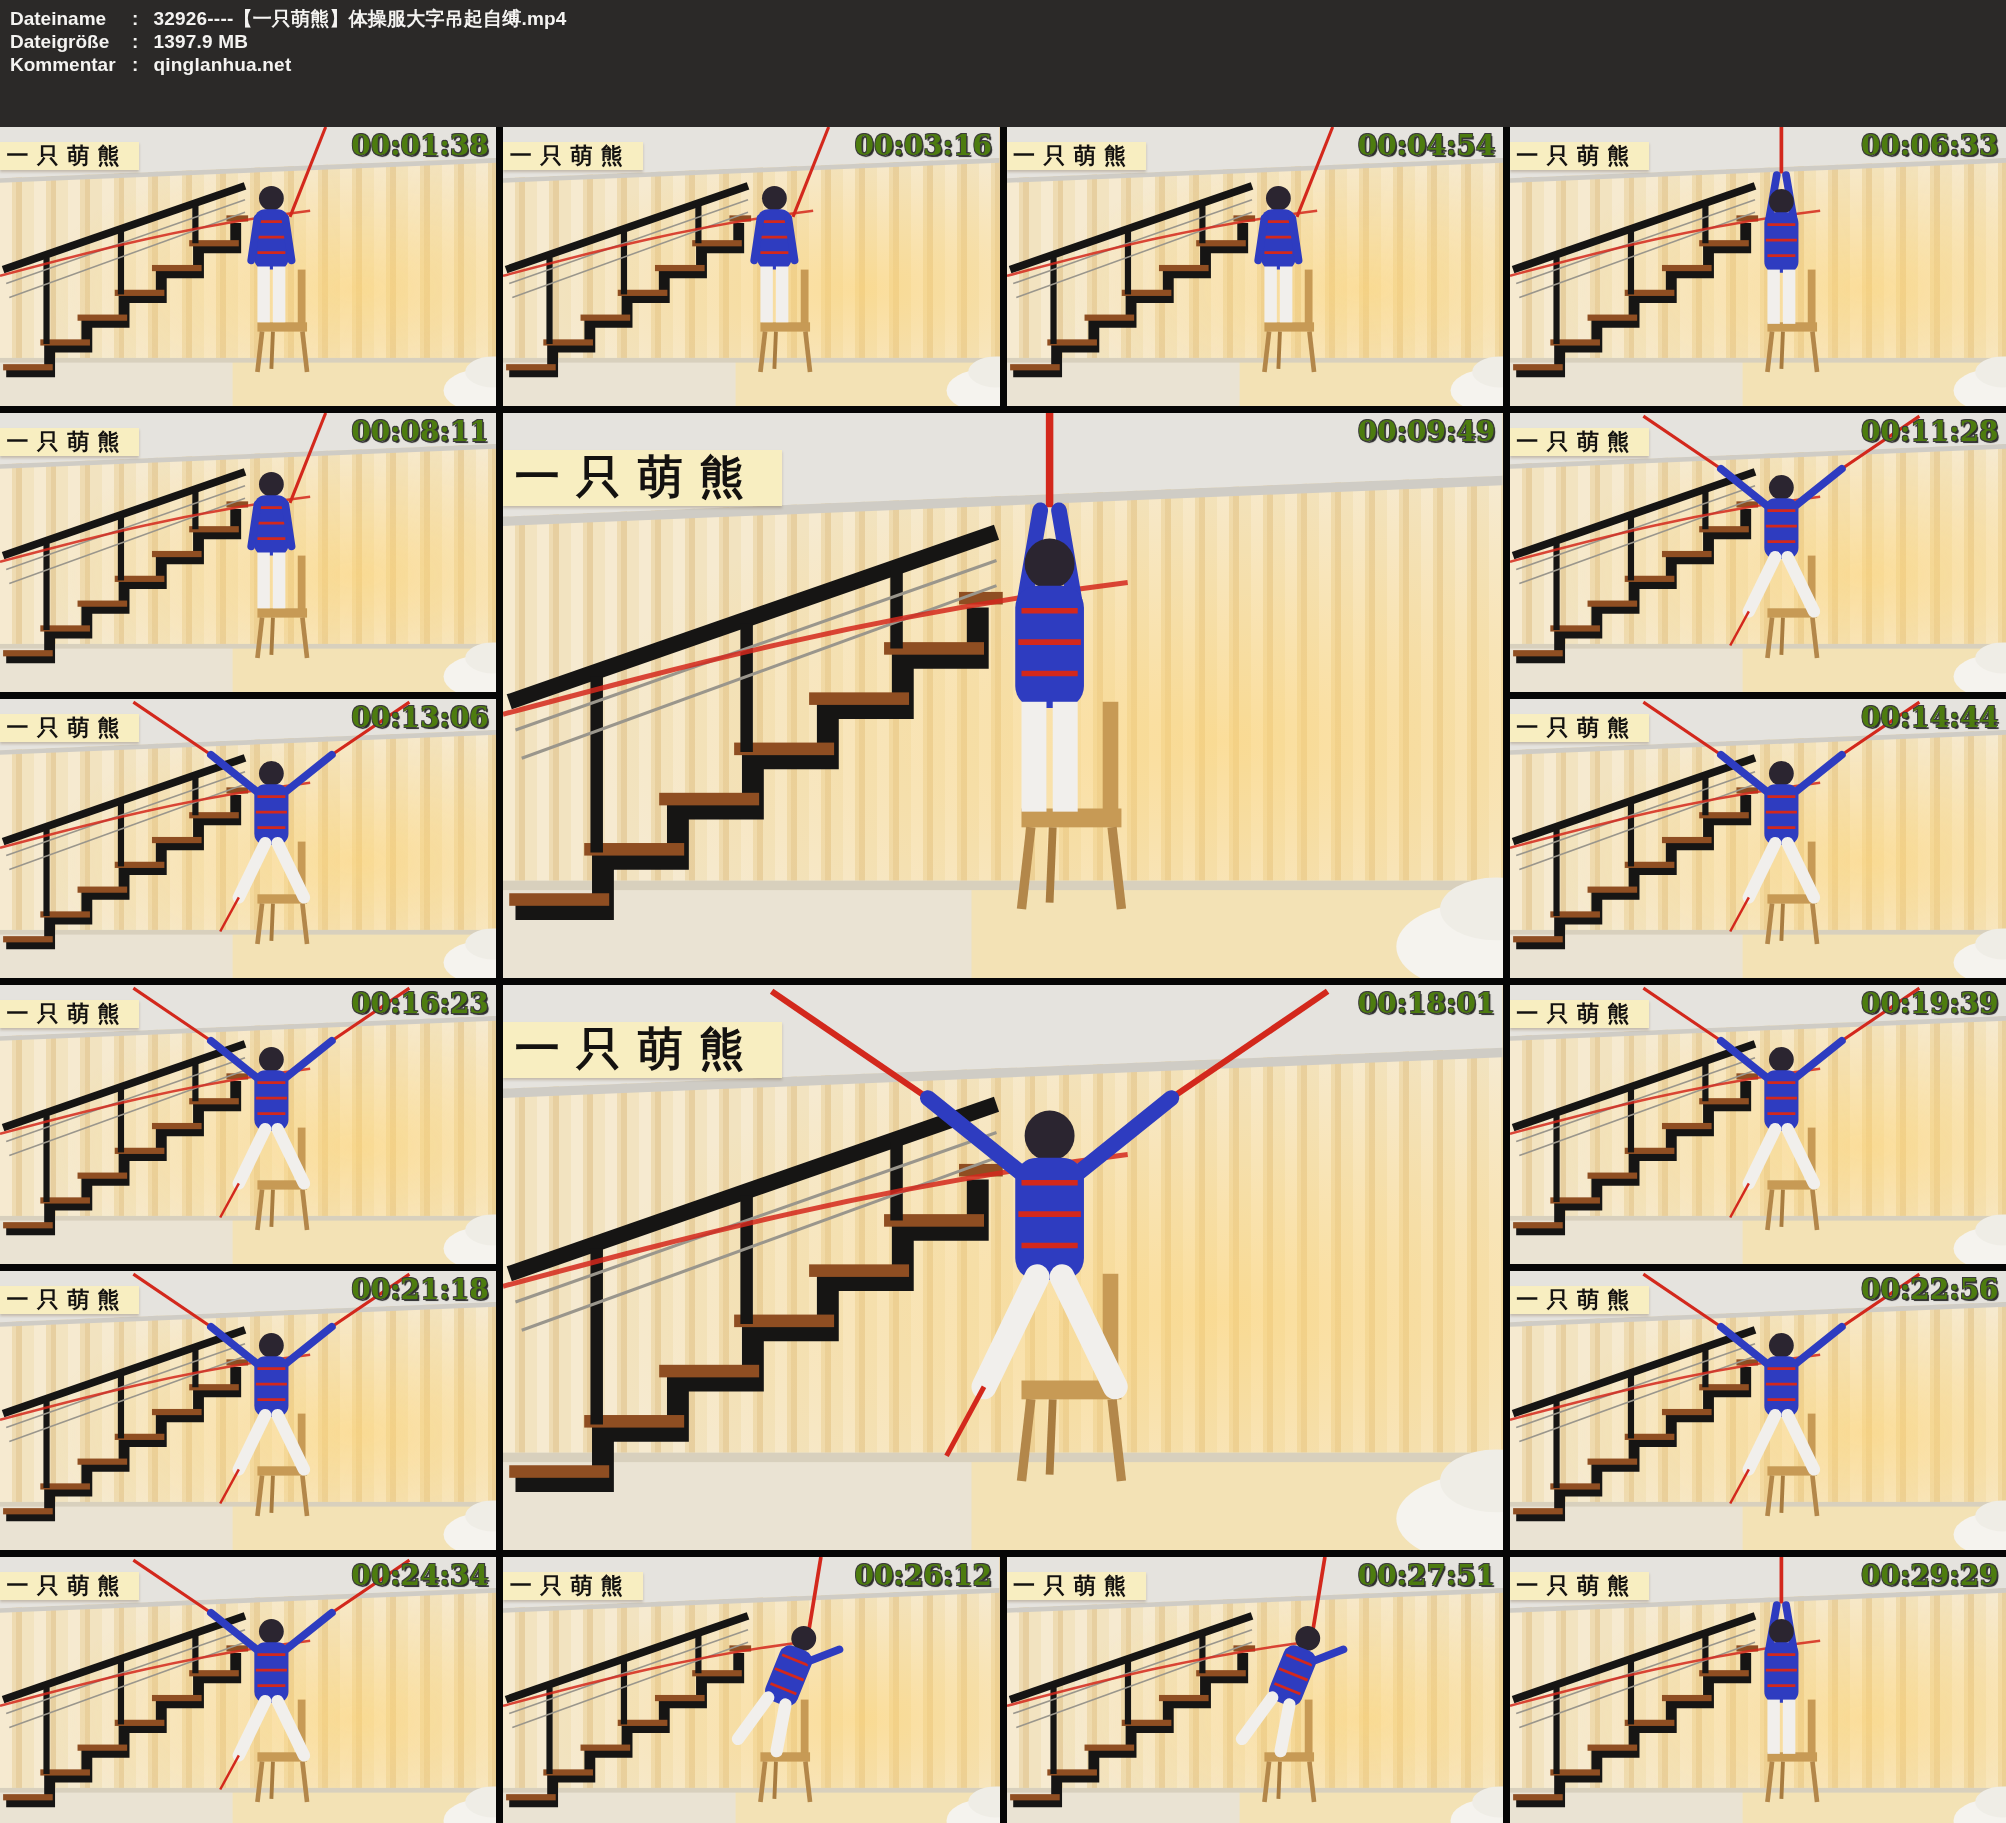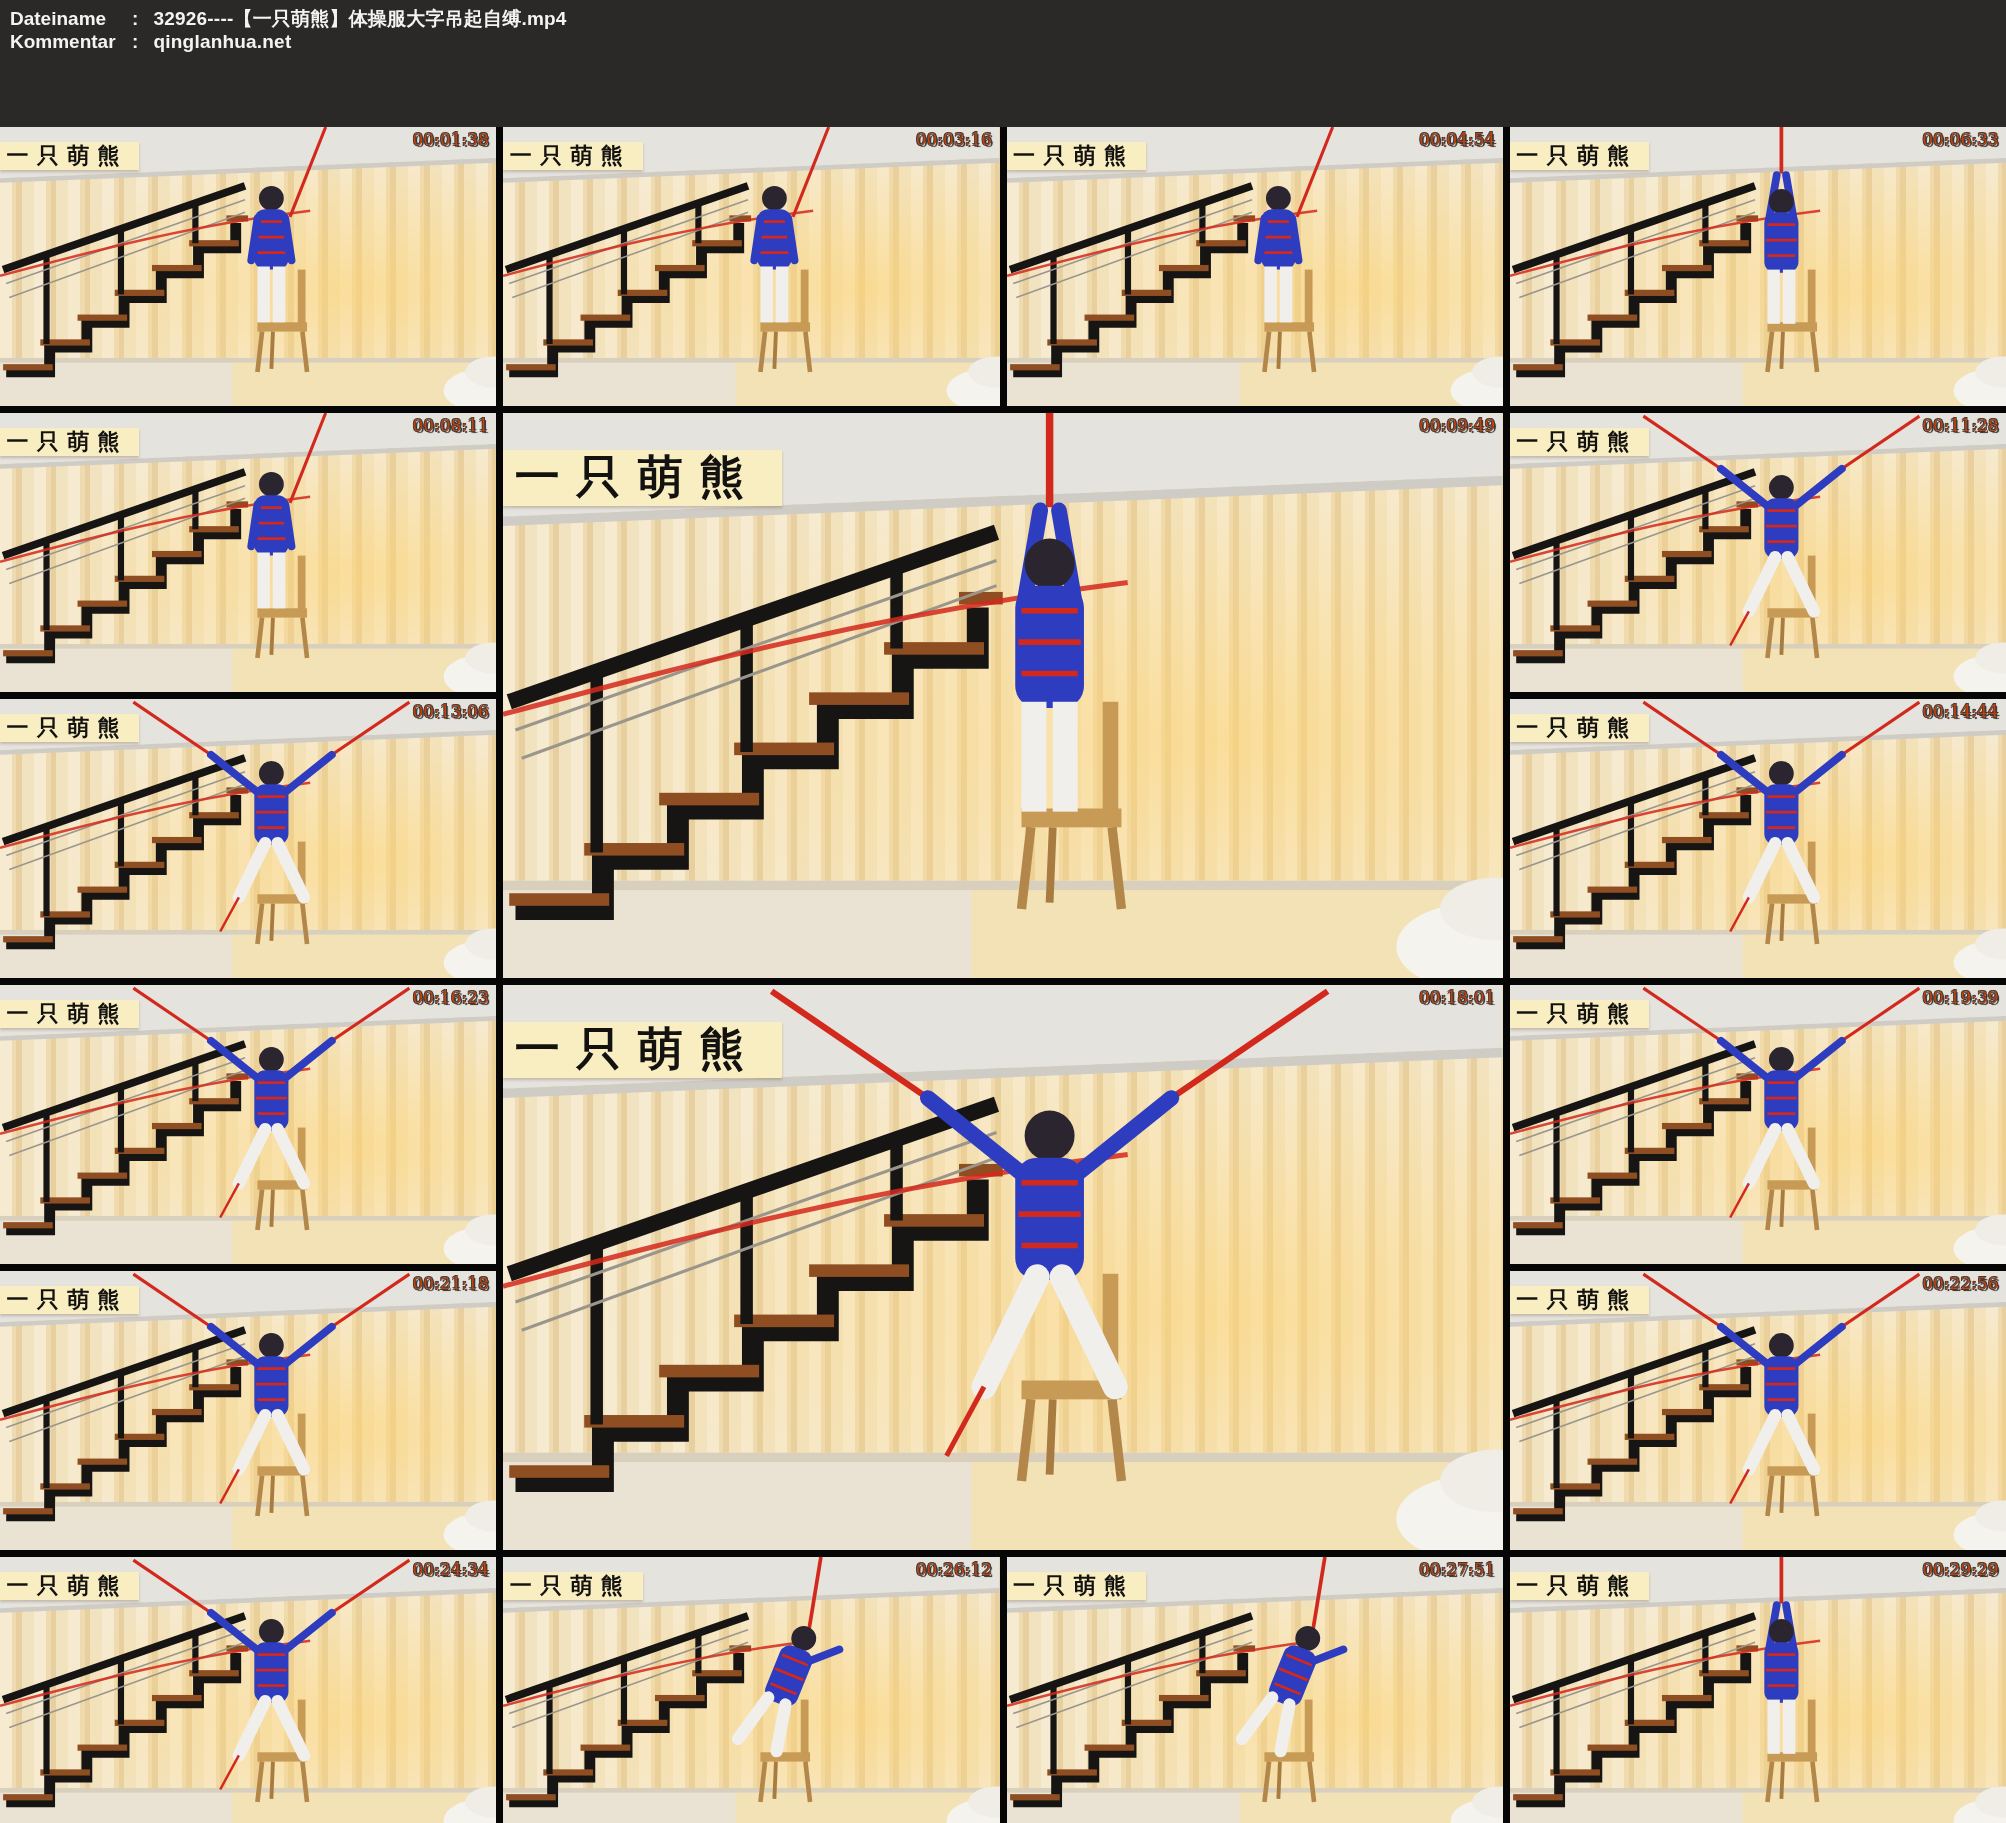--- a/index.html
+++ b/index.html
@@ -33,32 +33,35 @@
   figure[data-pose="lean"]     g.g-lean{display:inline;}
 
   
   .wm{position:absolute;left:0;top:5.5%;background:rgba(250,239,190,.92);color:#141210;
       font-family:"DejaVu Serif","Liberation Serif",serif;font-weight:bold;
       font-size:22px;line-height:1.15;padding:0.8px 11.6px 1.7px 6.6px;letter-spacing:8.3px;white-space:nowrap;
       box-shadow:0 1.7px 2.5px rgba(90,60,20,.25);}
   figure.large .wm{font-size:45px;letter-spacing:16.5px;top:6.5%;padding:1.7px 21.5px 3.3px 11.6px;}
 
   
-  .ts{position:absolute;top:2.5px;right:7.4px;color:#c2410c;
-      font-family:"DejaVu Serif","Liberation Serif",serif;font-size:17px;font-weight:normal;
+  .ts{position:absolute;top:2.5px;right:7.4px;color:#4d7c0f;
+      font-family:"DejaVu Serif","Liberation Serif",serif;font-size:28px;font-weight:bold;
       text-shadow:-0.8px -0.8px 0 #3a3a3a,0.8px -0.8px 0 #3a3a3a,-0.8px 0.8px 0 #3a3a3a,1.7px 1.7px 0.8px #2c2c2c;}
 </style>
 </head>
 <body>
 
 <div class="sheet">
 
   <header class="meta">
     <div class="info-row">
       <span class="lbl">Dateiname</span><span class="sep">:</span><span class="val">32926----【一只萌熊】体操服大字吊起自缚.mp4</span>
+    </div>
+    <div class="info-row">
+      <span class="lbl">Dateigröße</span><span class="sep">:</span><span class="val">1397.9 MB</span>
     </div>
     <div class="info-row">
       <span class="lbl">Kommentar</span><span class="sep">:</span><span class="val">qinglanhua.net</span>
     </div>
   </header>
 
   <main class="grid">
       <figure class="thumb small" data-pose="standing">
     <div class="scene">
       <svg viewBox="0 0 320 180" preserveAspectRatio="none">

